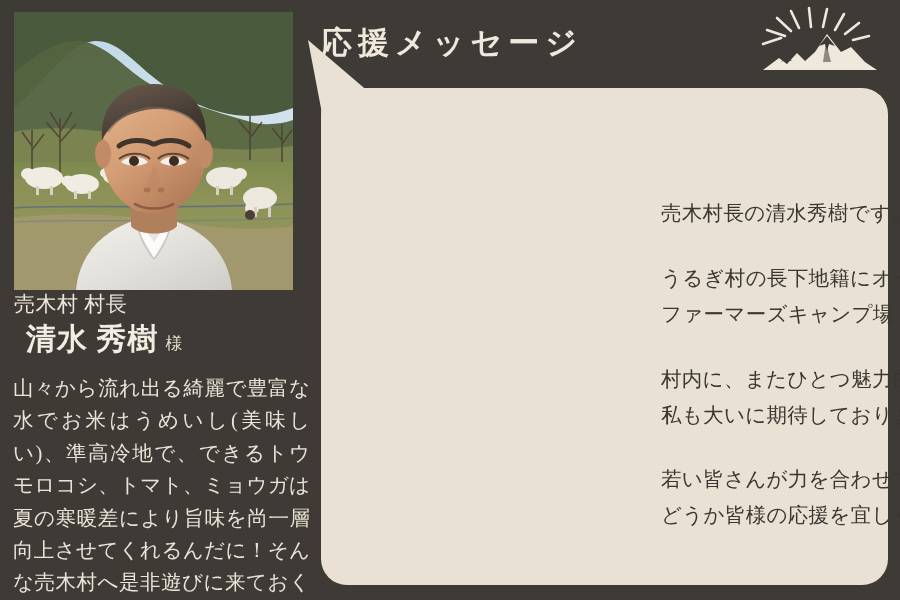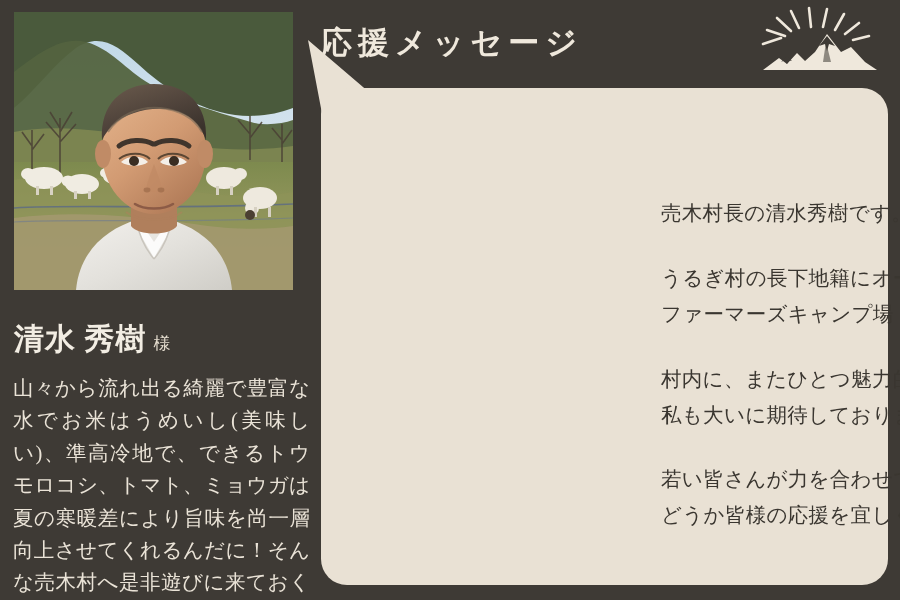--- a/index.html
+++ b/index.html
@@ -41,21 +41,21 @@
     left: 14px;
     top: 294px;
     font-size: 21px;
     line-height: 1;
     color: #EDE6DA;
     letter-spacing: 0.5px;
     font-family: "Liberation Serif", "DejaVu Serif", serif;
   }
   #person-name-row {
     position: absolute;
-    left: 14px;
+    left: 26px;
     top: 324px;
     line-height: 1;
     white-space: nowrap;
   }
   #person-name {
     font-size: 30px;
     font-weight: bold;
     color: #F2EDE3;
     letter-spacing: 1px;
   }
@@ -242,20 +242,21 @@
         <path d="M140 152 C136 164 132 172 133 177 C136 181 144 181 147 177 C148 172 144 164 140 152" fill="#c08a64" opacity="0.75"></path>
         <ellipse cx="133" cy="178" rx="3.4" ry="2.4" fill="#9c6b4a" opacity="0.7"></ellipse>
         <ellipse cx="147" cy="178" rx="3.4" ry="2.4" fill="#9c6b4a" opacity="0.7"></ellipse>
 
         <path d="M121 192 C130 198 150 198 159 192" stroke="#8c5b46" stroke-width="2.6" fill="none" stroke-linecap="round"></path>
 
         <path d="M112 200 C124 210 156 210 168 200" stroke="#b07f5c" stroke-width="2" fill="none" opacity="0.5"></path>
       </svg>
     </div>
 
+    <div id="person-role">売木村 村長</div>
 
     <div id="person-name-row">
       <span id="person-name">清水 秀樹</span><span id="person-honorific">様</span>
     </div>
 
     <div id="person-bio">山々から流れ出る綺麗で豊富な水でお米はうめいし(美味しい)、準高冷地で、できるトウモロコシ、トマト、ミョウガは夏の寒暖差により旨味を尚一層向上させてくれるんだに！そんな売木村へ是非遊びに来ておくんな！</div>
   </div>
 
   <div id="header-title">応援メッセージ</div>
 

